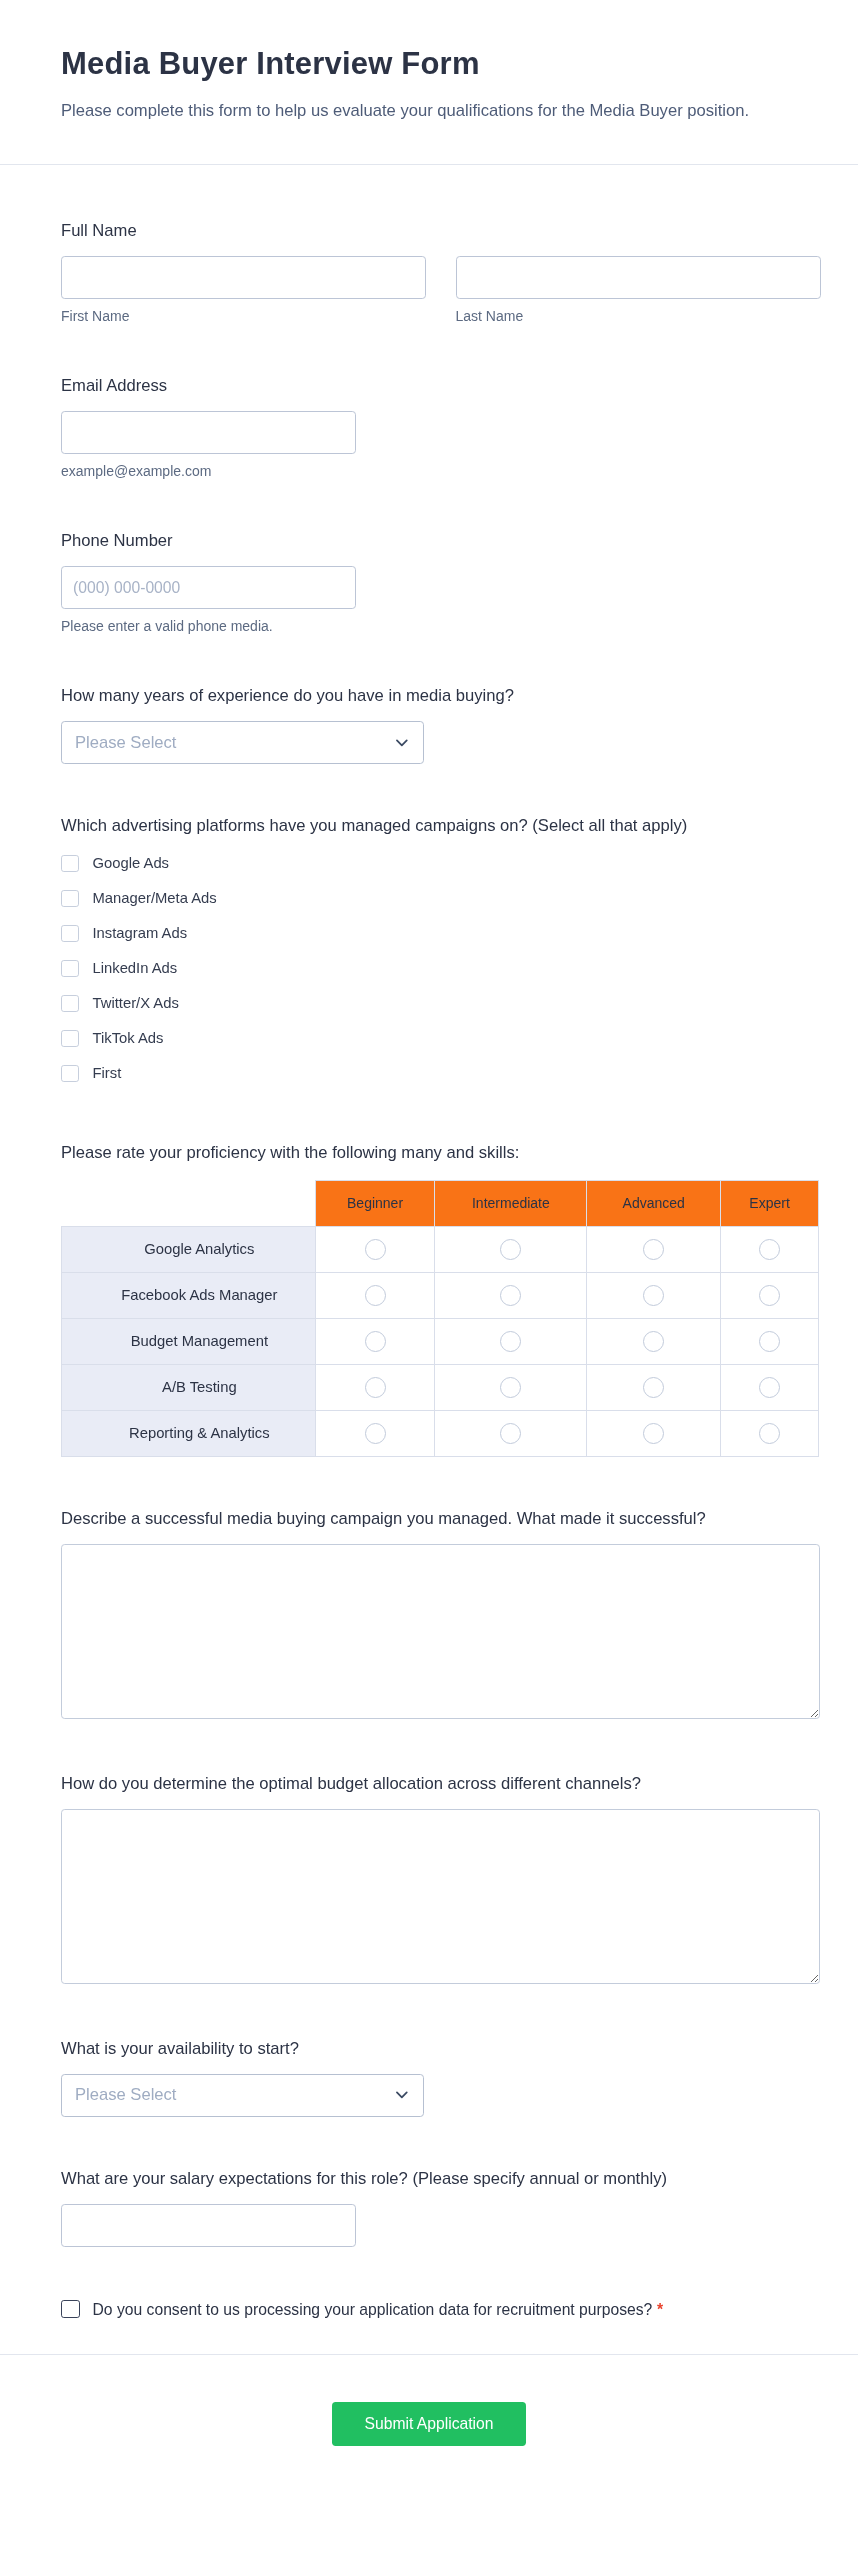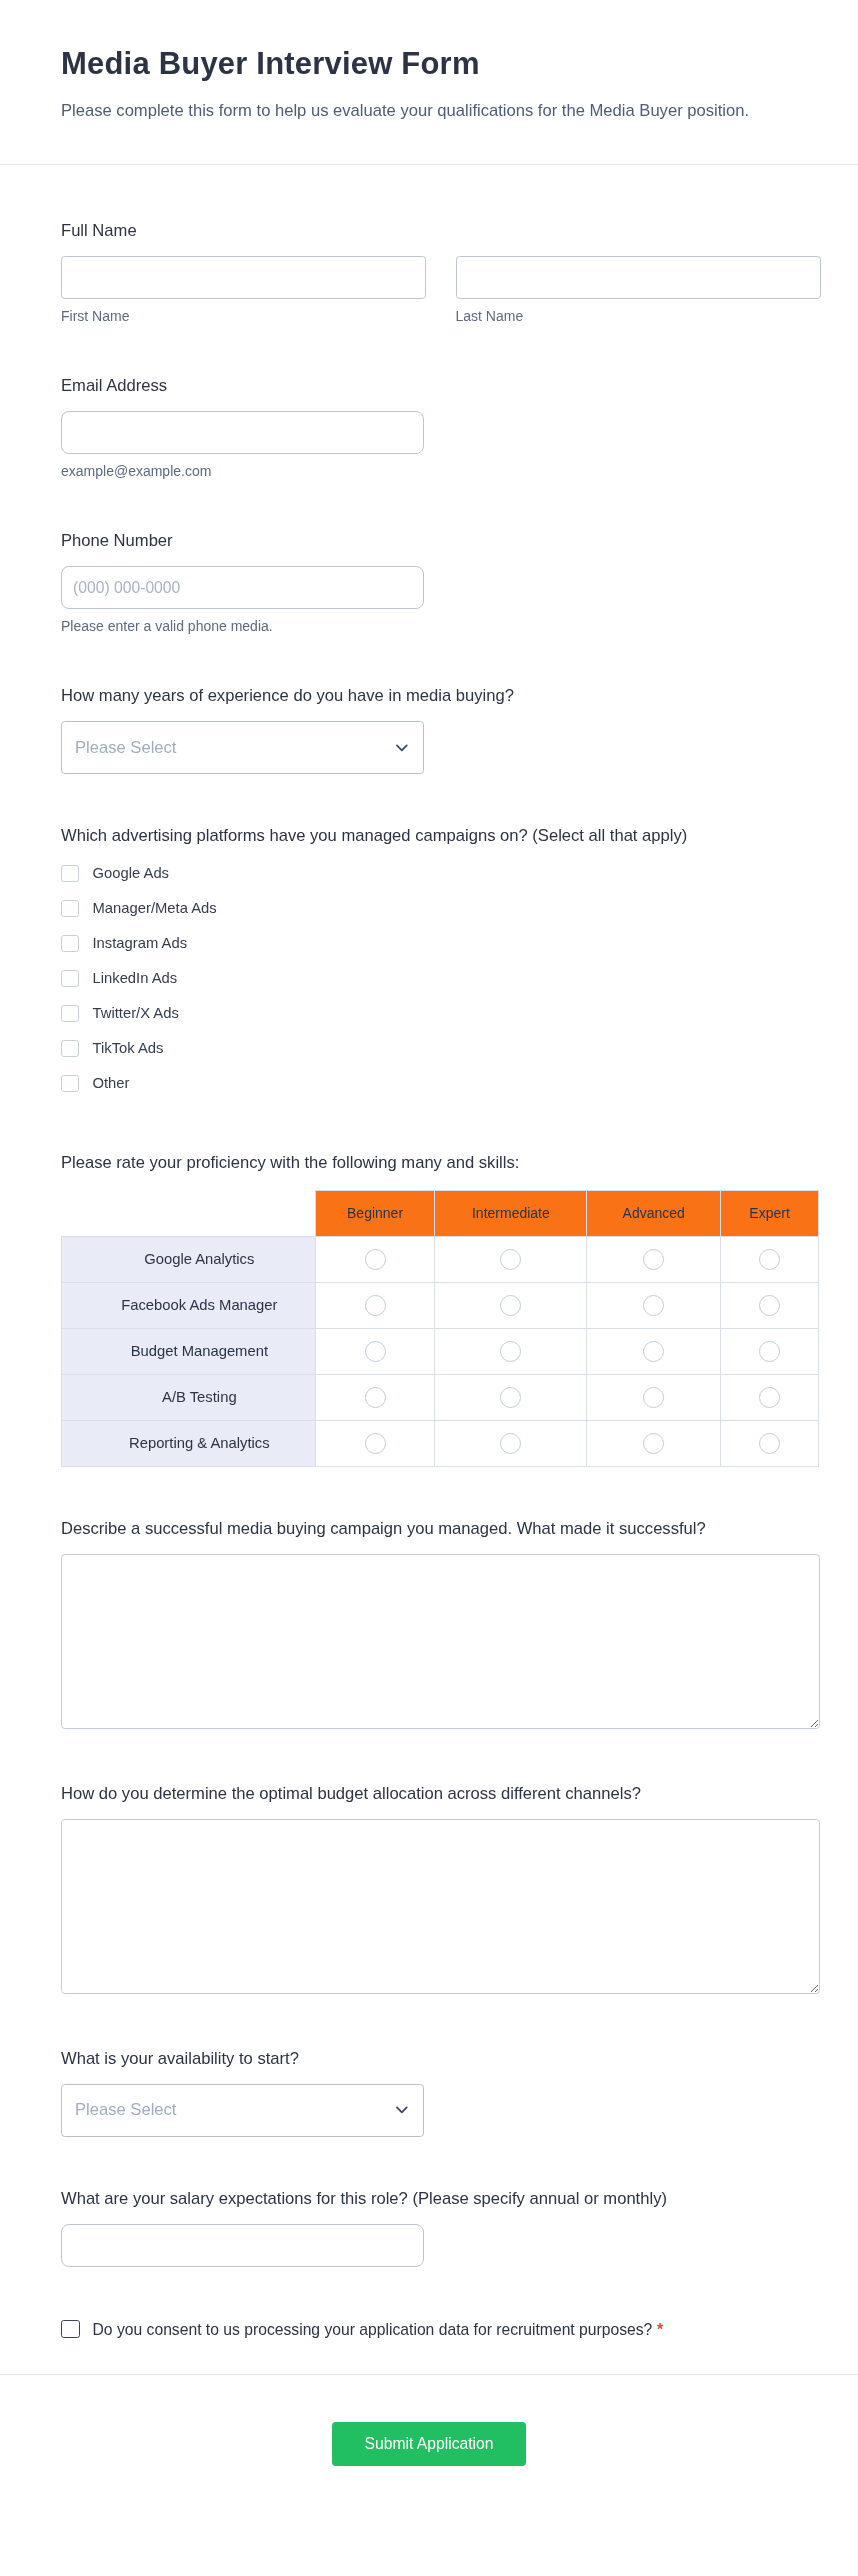--- a/index.html
+++ b/index.html
@@ -21,29 +21,29 @@
   .form-body { padding:54px 39px 31px 61px; }
   .question { margin-bottom:50px; }
   .q-label { font-size:16.6px; line-height:24px; font-weight:500; color:#2c3345; margin-bottom:13px; max-width:759px; }
 
   .text-input {
     height:43px; border:0.9px solid #bcc5d6; border-radius:3.7px; background:#fff;
     font-family:"Liberation Sans", sans-serif; font-size:15.7px; color:#2c3345;
     padding:0 11px; outline:none; display:block;
   }
   .text-input::placeholder { color:#a8b3c7; }
-  .w-single { width:363px;border-radius:8px; }
+  .w-single { width:295px; }
   .sublabel { margin-top:9.2px; font-size:14px; color:#5c6a82; }
 
   .name-row { display:flex; gap:29.5px; }
   .name-col .text-input { width:365px; }
 
   
   .select-box {
-    width:363px; height:53px; border:0.9px solid #b6c0d1; border-radius:3.7px; background:#fff;
+    width:363px; height:43px; border:0.9px solid #b6c0d1; border-radius:3.7px; background:#fff;
     display:flex; align-items:center; justify-content:space-between; padding:0 13px; cursor:pointer;
   }
   .select-placeholder { font-size:16.6px; color:#9facc2; }
   .chevron { display:flex; align-items:center; }
 
   
   .checkbox-group { margin-top:-1.8px; }
   .checkbox-row { display:flex; align-items:center; height:35px; cursor:pointer; }
   .cbox {
     width:17.5px; height:17.5px; border:0.9px solid #c7cfdd; border-radius:2.8px; background:#fff; flex:0 0 auto;
@@ -170,21 +170,21 @@
             <span class="opt-label">Twitter/X Ads</span>
           </label>
 
           <label class="checkbox-row">
             <span class="cbox"></span>
             <span class="opt-label">TikTok Ads</span>
           </label>
 
           <label class="checkbox-row">
             <span class="cbox"></span>
-            <span class="opt-label">Other</span>
+            <span class="opt-label">First</span>
           </label>
         </div>
     </section>
 
     
     <section class="question">
       <div class="q-label" style="margin-bottom:0;">Please rate your proficiency with the following many and skills:</div>
       <div class="matrix-wrap">
         <table class="matrix">
           <colgroup>

